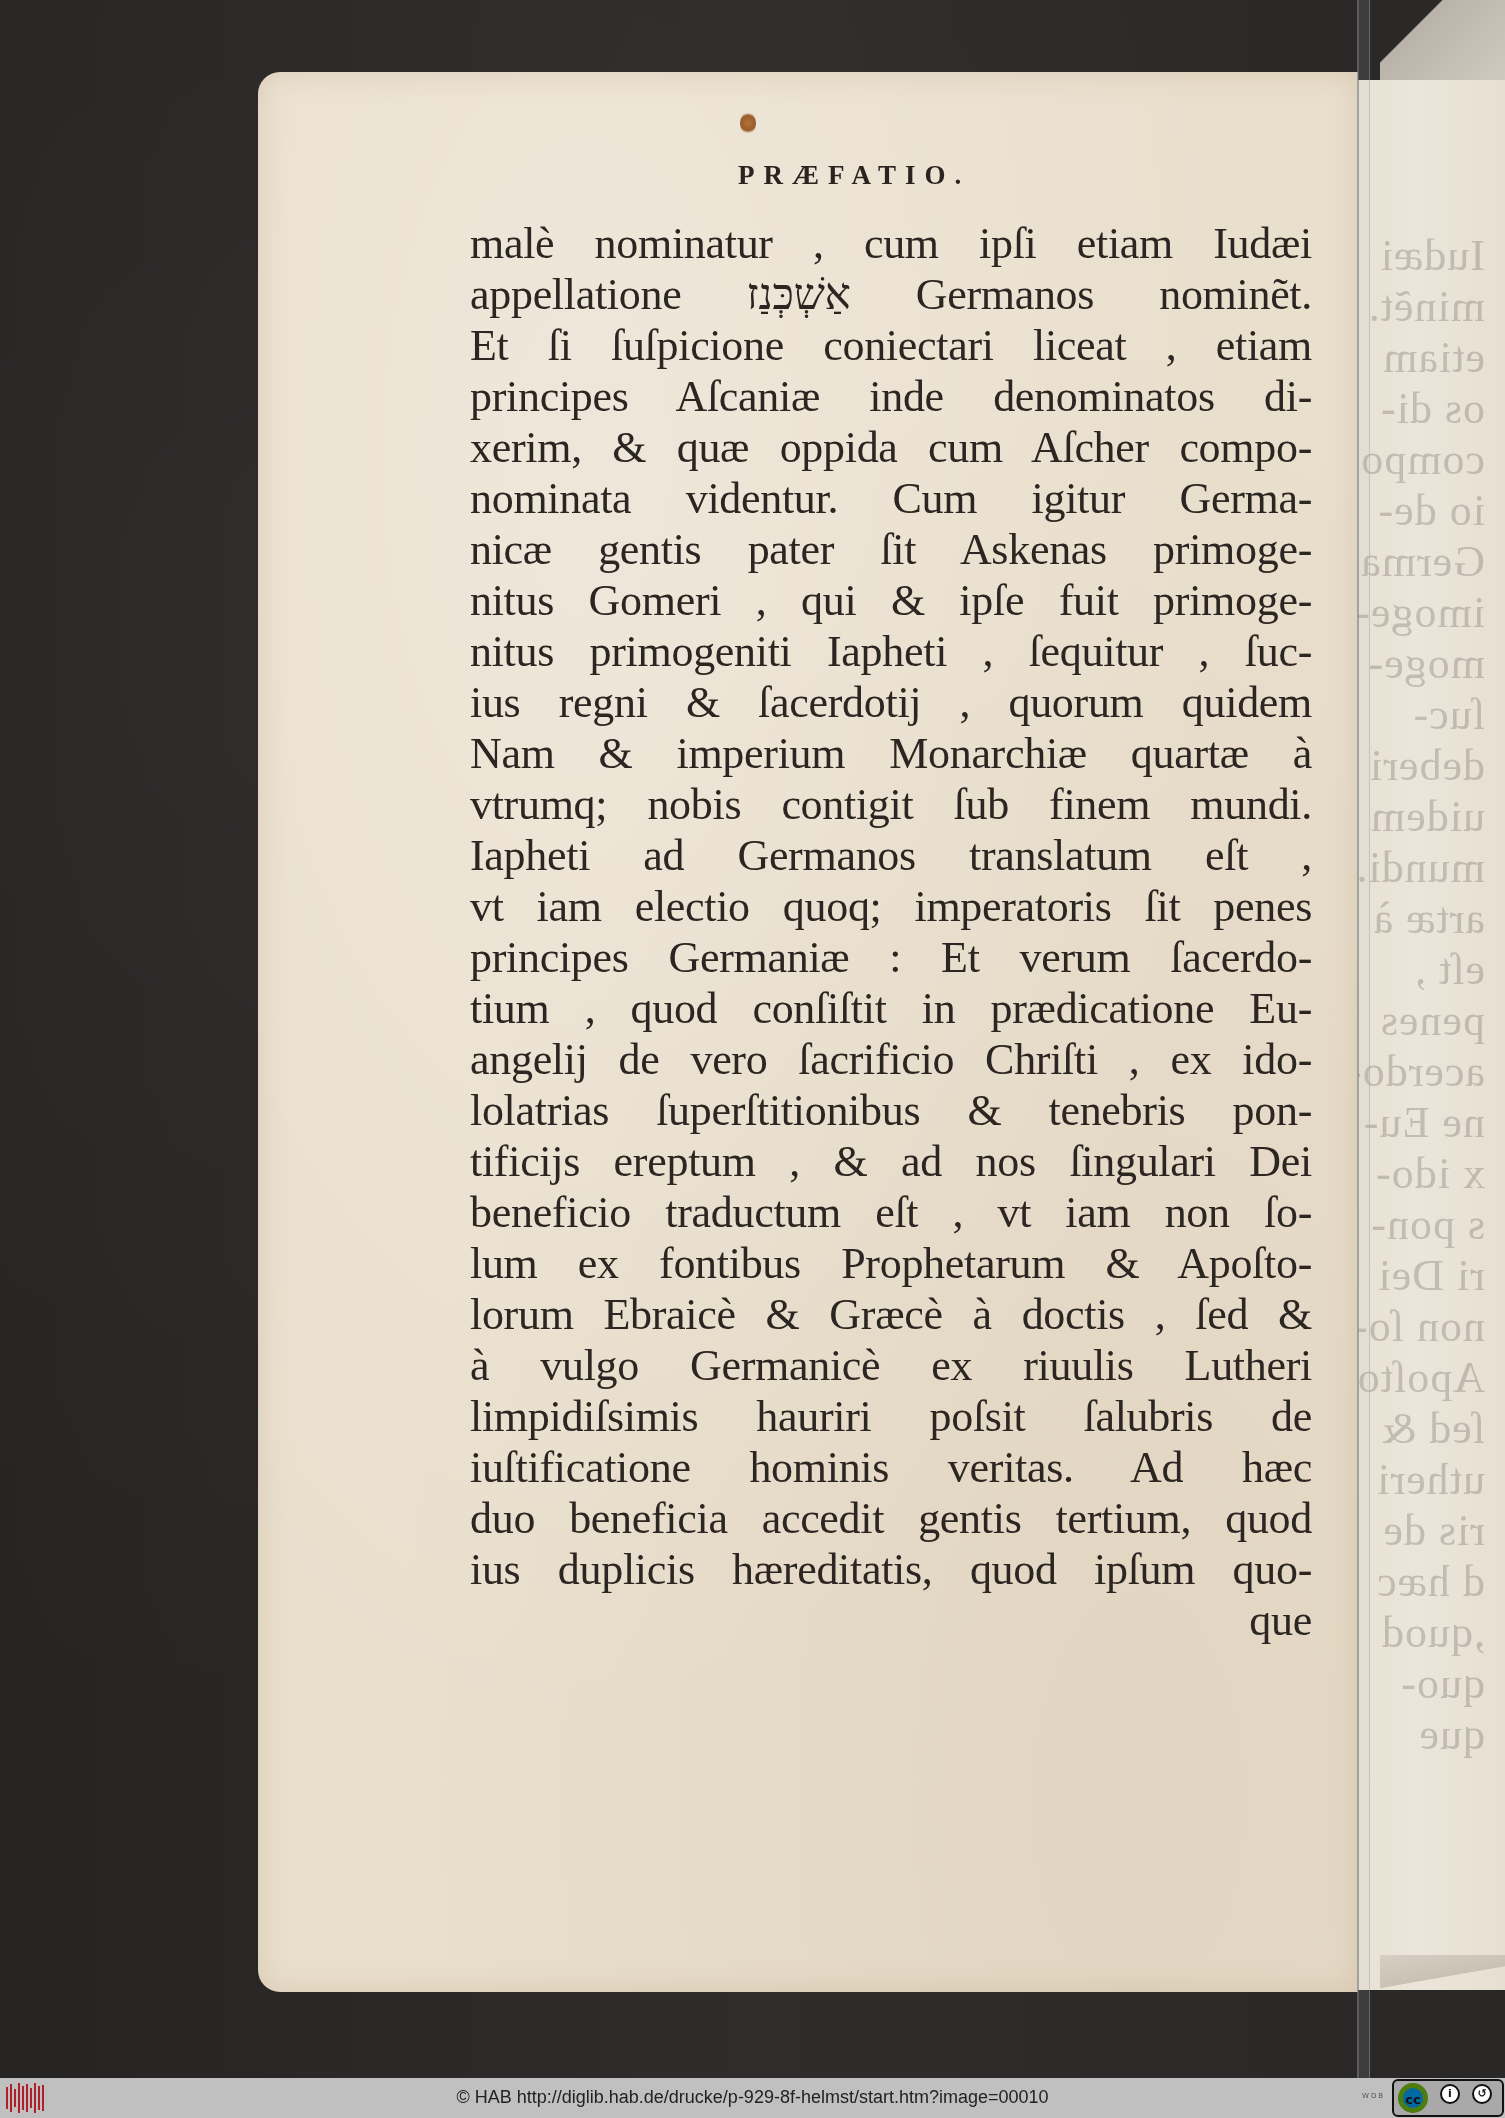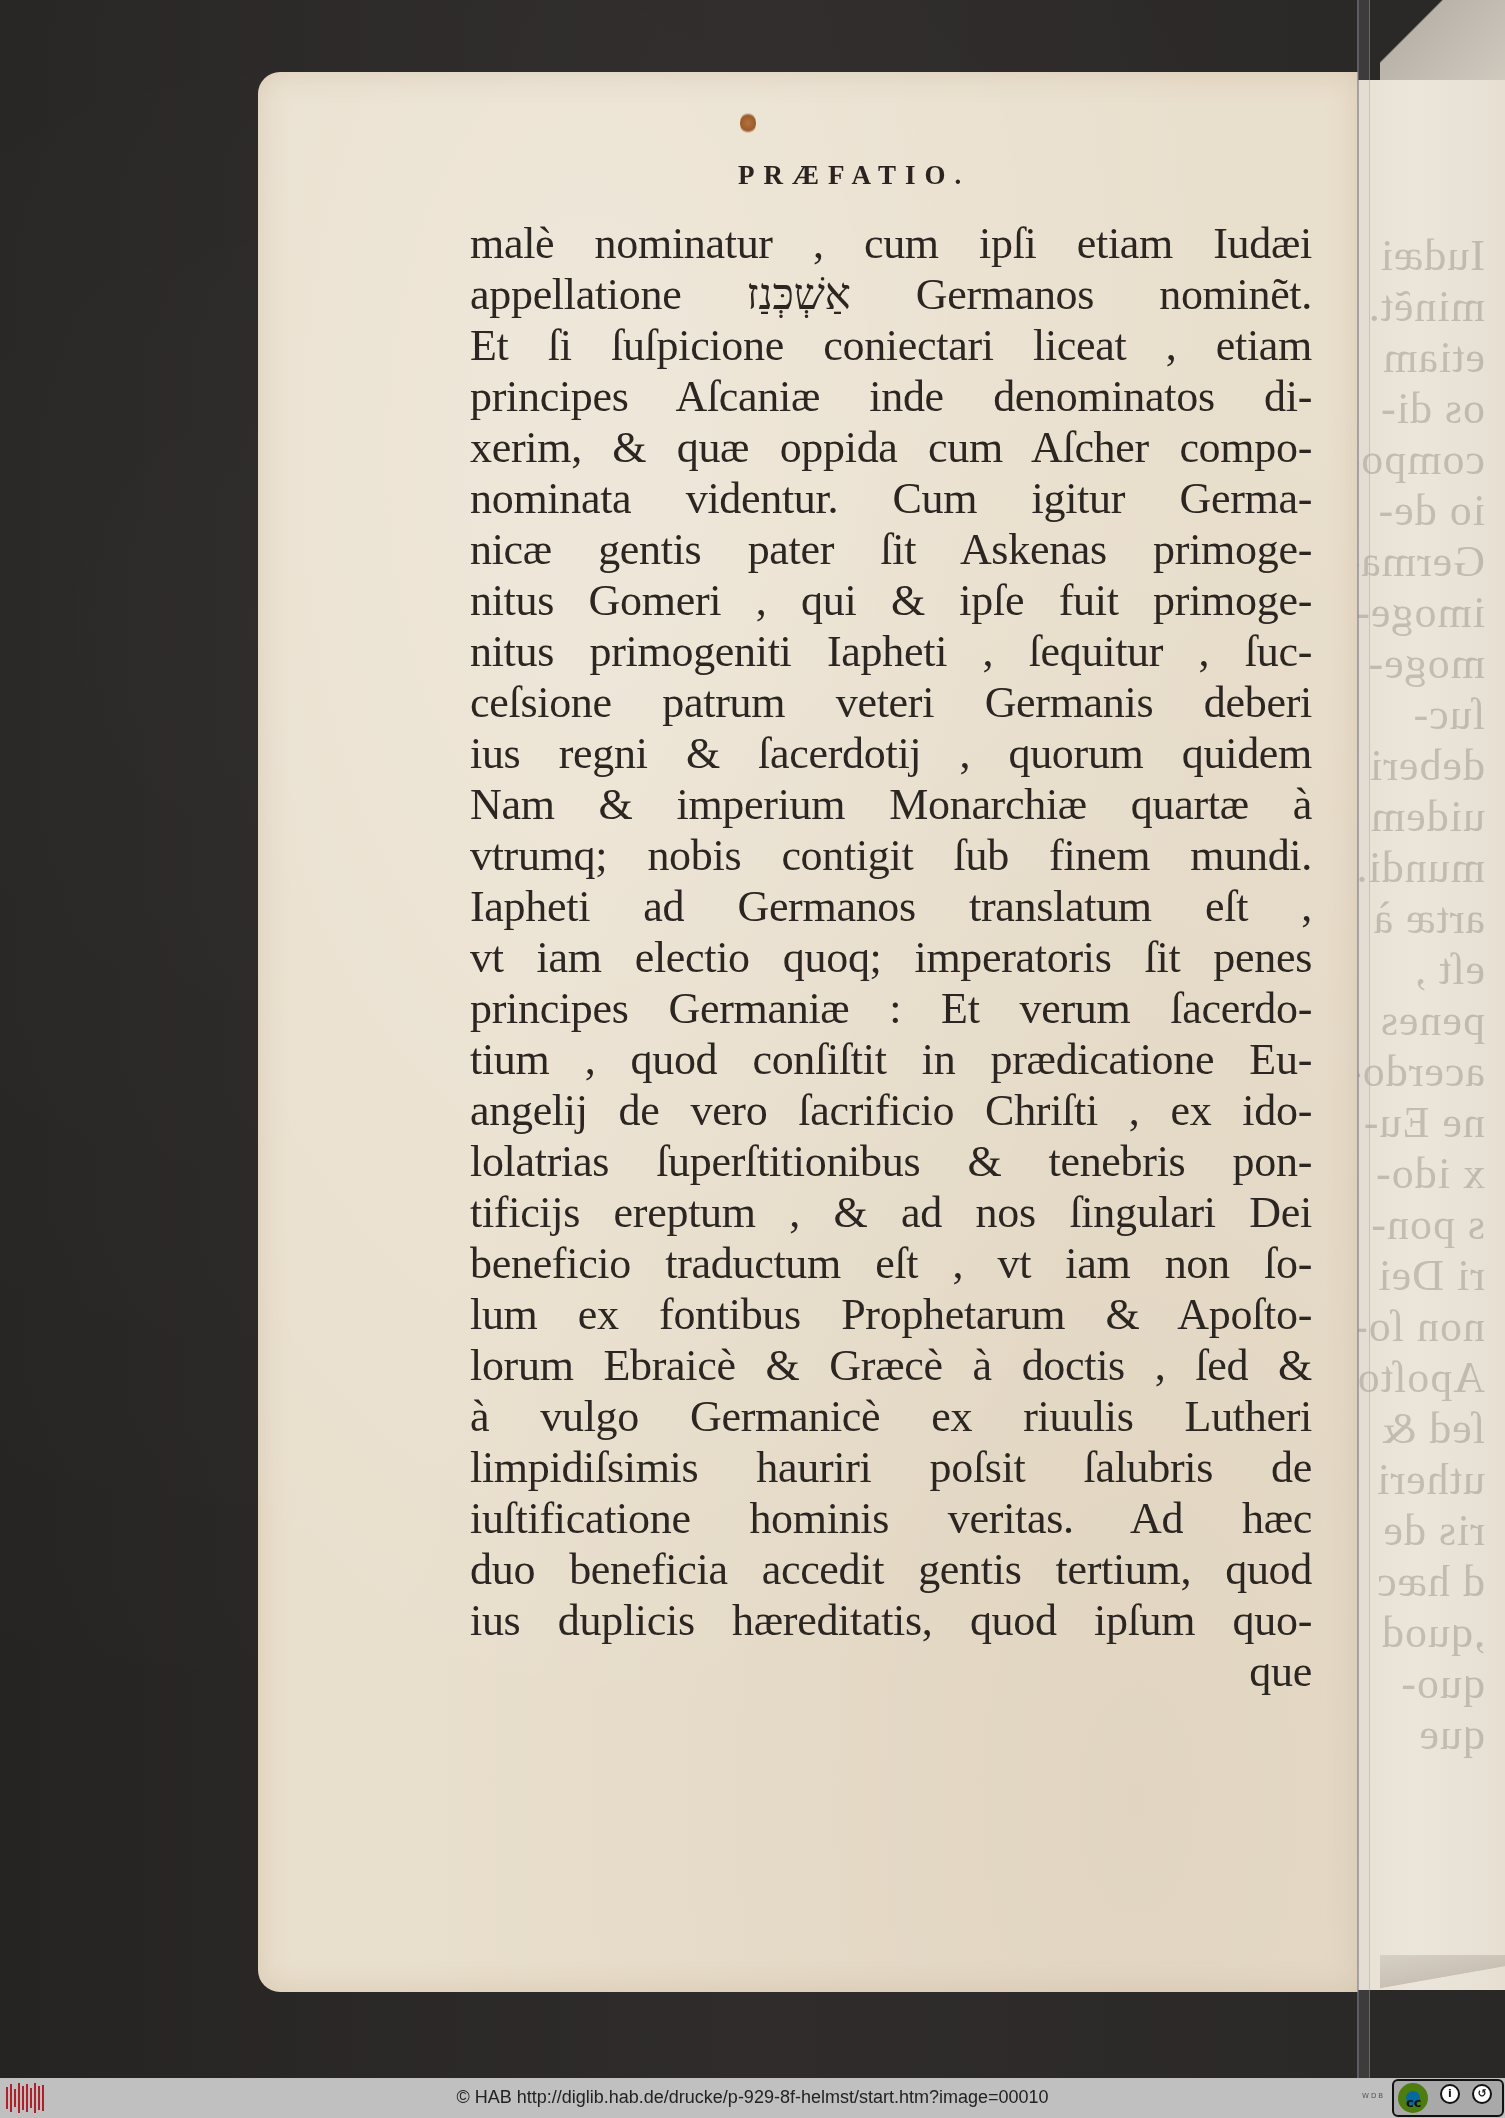--- a/index.html
+++ b/index.html
@@ -81,22 +81,22 @@
   .wdb {
     position:absolute; left:1362px; top:14px; font-family:"DejaVu Sans",sans-serif;
     font-size:7px; color:#555; letter-spacing:2px;
   }
   .cc-badge {
     position:absolute; left:1392px; top:1px; width:112px; height:38px;
     background:#a9a9a9; border:2px solid #111; border-radius:6px; box-sizing:border-box;
   }
   .cc-circle {
     position:absolute; left:4px; top:2px; width:30px; height:30px; border-radius:50%;
-    background:#0369a1; border:8px solid #4d7c0f; box-sizing:border-box;
-    font:bold 13px "DejaVu Sans",sans-serif; text-align:left; line-height:24px; color:#111;
+    background:#0369a1; border:5px solid #4d7c0f; box-sizing:border-box;
+    font:bold 13px "DejaVu Sans",sans-serif; text-align:center; line-height:24px; color:#111;
   }
   .cc-icon {
     position:absolute; top:3px; width:20px; height:20px; border-radius:50%;
     background:#fff; border:2px solid #111; box-sizing:border-box;
     font:bold 11px "DejaVu Sans",sans-serif; text-align:center; line-height:16px; color:#111;
   }
   .cc-label {
     position:absolute; top:24px; width:24px; font:bold 8px "DejaVu Sans",sans-serif;
     color:#fff; text-align:center; background:#111;margin-top:24px;
   }
@@ -150,21 +150,20 @@
 <div class="text-block" id="textblock">
   <div class="line">malè nominatur , cum ipſi etiam Iudæi</div>
   <div class="line">appellatione אַשְׁכְּנַז Germanos nominẽt.</div>
   <div class="line">Et ſi ſuſpicione coniectari liceat , etiam</div>
   <div class="line">principes Aſcaniæ inde denominatos di-</div>
   <div class="line">xerim, &amp; quæ oppida cum Aſcher compo-</div>
   <div class="line">nominata videntur. Cum igitur Germa-</div>
   <div class="line">nicæ gentis pater ſit Askenas primoge-</div>
   <div class="line">nitus Gomeri , qui &amp; ipſe fuit primoge-</div>
   <div class="line">nitus primogeniti Iapheti , ſequitur , ſuc-</div>
-  <div class="line">ceſsione patrum veteri Germanis deberi</div>
   <div class="line">ius regni &amp; ſacerdotij , quorum quidem</div>
   <div class="line">Nam &amp; imperium Monarchiæ quartæ à</div>
   <div class="line">vtrumq; nobis contigit ſub finem mundi.</div>
   <div class="line">Iapheti ad Germanos translatum eſt ,</div>
   <div class="line">vt iam electio quoq; imperatoris ſit penes</div>
   <div class="line">principes Germaniæ : Et verum ſacerdo-</div>
   <div class="line">tium , quod conſiſtit in prædicatione Eu-</div>
   <div class="line">angelij de vero ſacrificio Chriſti , ex ido-</div>
   <div class="line">lolatrias ſuperſtitionibus &amp; tenebris pon-</div>
   <div class="line">tificijs ereptum , &amp; ad nos ſingulari Dei</div>

